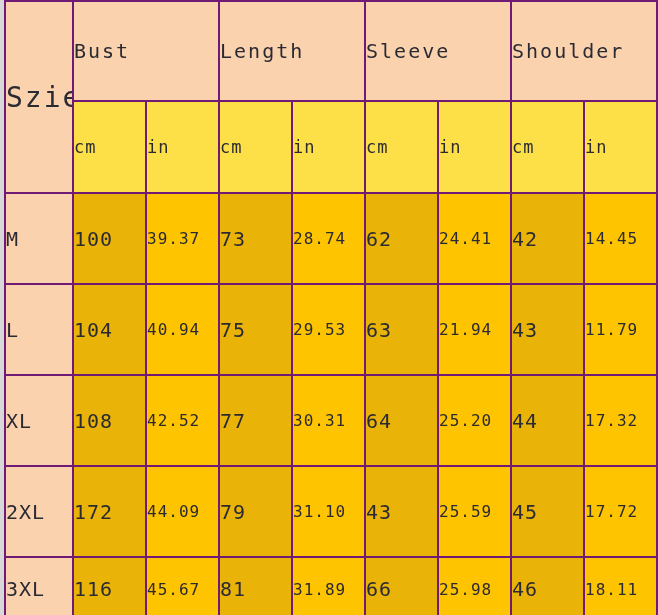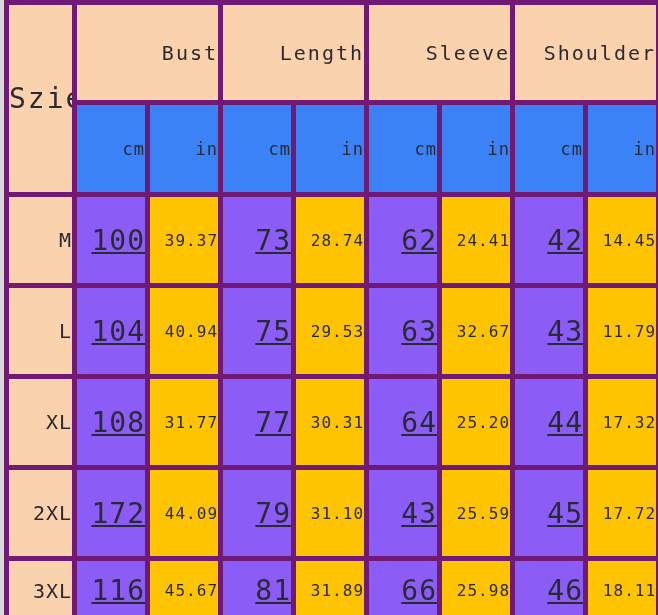--- a/index.html
+++ b/index.html
@@ -28,22 +28,22 @@
     left: 4px;
     top: 0;
     width: 654px;
     height: 615px;
     border-collapse: collapse;
     table-layout: fixed;
   }
 
   table.size-chart td,
   table.size-chart th {
-    border: 5px solid #701a75;
-    text-align: right;
+    border: 2px solid #701a75;
+    text-align: left;
     vertical-align: middle;
     font-weight: normal;
     color: #2a2a33;
     font-family: "DejaVu Sans Mono", "Liberation Mono", monospace;
     padding: 0;
     overflow: hidden;
     white-space: nowrap;
   }
 
   
@@ -55,36 +55,35 @@
     background: #fbd2ae;
     font-size: 20px;
     letter-spacing: 2px;
   }
   .hdr-size {
     background: #fbd2ae;
     font-size: 28px;
     letter-spacing: 2px;
   }
   .hdr-unit {
-    background: #3b82f6;
+    background: #fde047;
     font-size: 17px;
     letter-spacing: 1px;
   }
 
   
   .cell-size {
     background: #fbd2ae;
     font-size: 20px;
     letter-spacing: 1px;
   }
   .cell-cm {
-    background: #8b5cf6;
-    font-size: 28px;
+    background: #eab308;
+    font-size: 20px;
     letter-spacing: 1px;
-    text-decoration: underline;
   }
   .cell-in {
     background: #ffc400;
     font-size: 16px;
     letter-spacing: 1px;
   }
 
   tr.head-main { height: 100px; }
   tr.head-unit { height: 92px; }
   tr.body-row  { height: 91px; }
@@ -137,28 +136,28 @@
         <td class="cell-cm">42</td>
         <td class="cell-in">14.45</td>
       </tr>
       <tr class="body-row">
         <td class="cell-size">L</td>
         <td class="cell-cm">104</td>
         <td class="cell-in">40.94</td>
         <td class="cell-cm">75</td>
         <td class="cell-in">29.53</td>
         <td class="cell-cm">63</td>
-        <td class="cell-in">32.67</td>
+        <td class="cell-in">21.94</td>
         <td class="cell-cm">43</td>
         <td class="cell-in">11.79</td>
       </tr>
       <tr class="body-row">
         <td class="cell-size">XL</td>
         <td class="cell-cm">108</td>
-        <td class="cell-in">31.77</td>
+        <td class="cell-in">42.52</td>
         <td class="cell-cm">77</td>
         <td class="cell-in">30.31</td>
         <td class="cell-cm">64</td>
         <td class="cell-in">25.20</td>
         <td class="cell-cm">44</td>
         <td class="cell-in">17.32</td>
       </tr>
       <tr class="body-row">
         <td class="cell-size">2XL</td>
         <td class="cell-cm">172</td>

